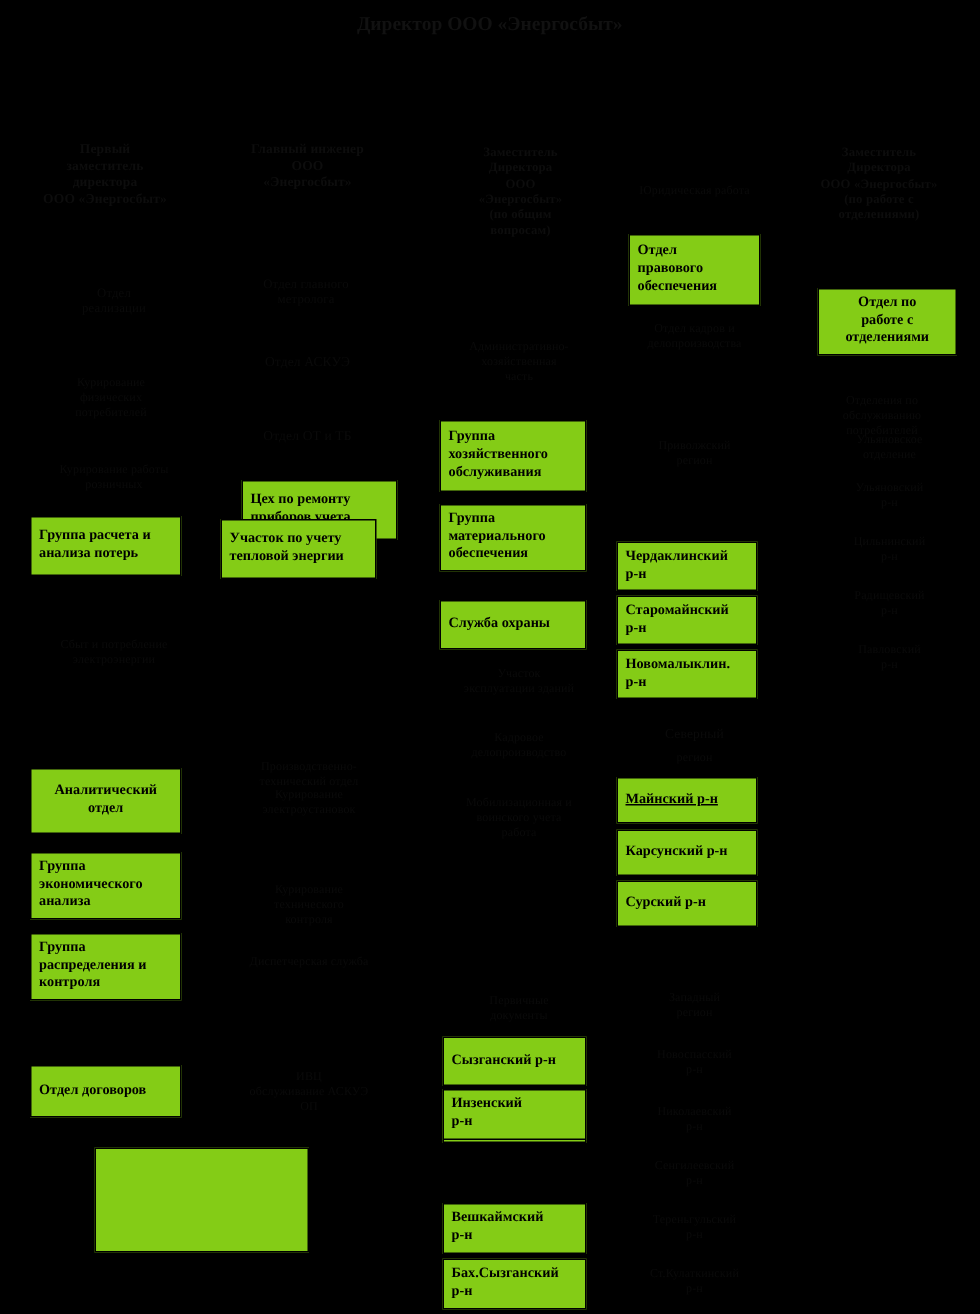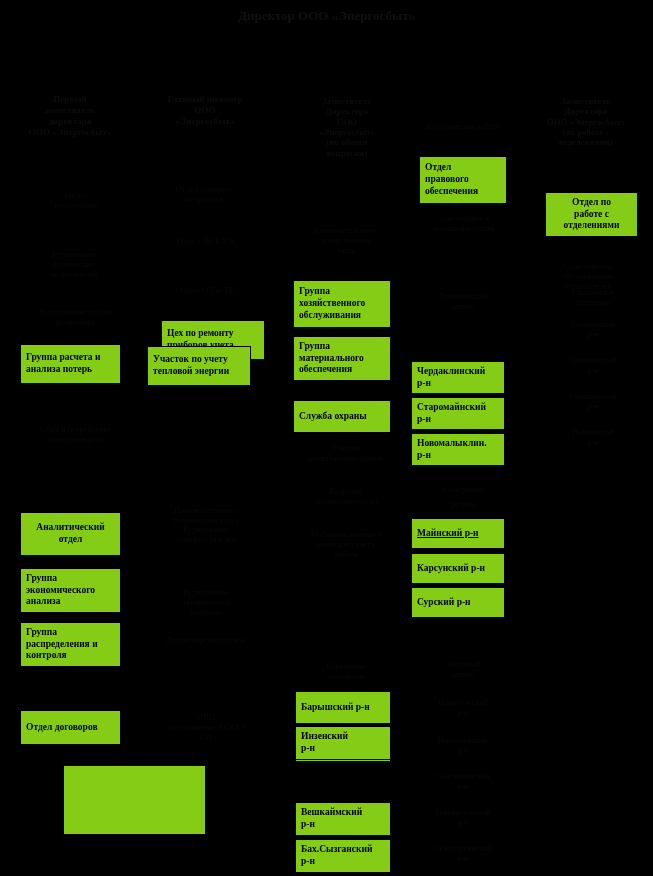--- a/index.html
+++ b/index.html
@@ -186,21 +186,21 @@
 тепловой энергии</div>
 
   <div class="node" style="left:293px; top:280px; width:98px; height:48px;">Группа
 хозяйственного
 обслуживания</div>
   <div class="node" style="left:293px; top:336px; width:98px; height:45px;">Группа
 материального
 обеспечения</div>
   <div class="node" style="left:293px; top:400px; width:98px; height:33px;text-align:center;">Служба охраны</div>
 
-  <div class="node" style="left:295px; top:691px; width:96px; height:33px;">Барышский р-н</div>
+  <div class="node" style="left:295px; top:691px; width:96px; height:33px;">Сызганский р-н</div>
   <div class="node" style="left:295px; top:728px; width:96px; height:34px;">Кузоватовский
 р-н</div>
   <div class="node" style="left:295px; top:726px; width:96px; height:34px;">Инзенский
 р-н</div>
   <div class="node" style="left:295px; top:802px; width:96px; height:34px;">Вешкаймский
 р-н</div>
   <div class="node" style="left:295px; top:839px; width:96px; height:34px;">Бах.Сызганский
 р-н</div>
 
   <div class="node" style="left:419px; top:156px; width:88px; height:48px;">Отдел

